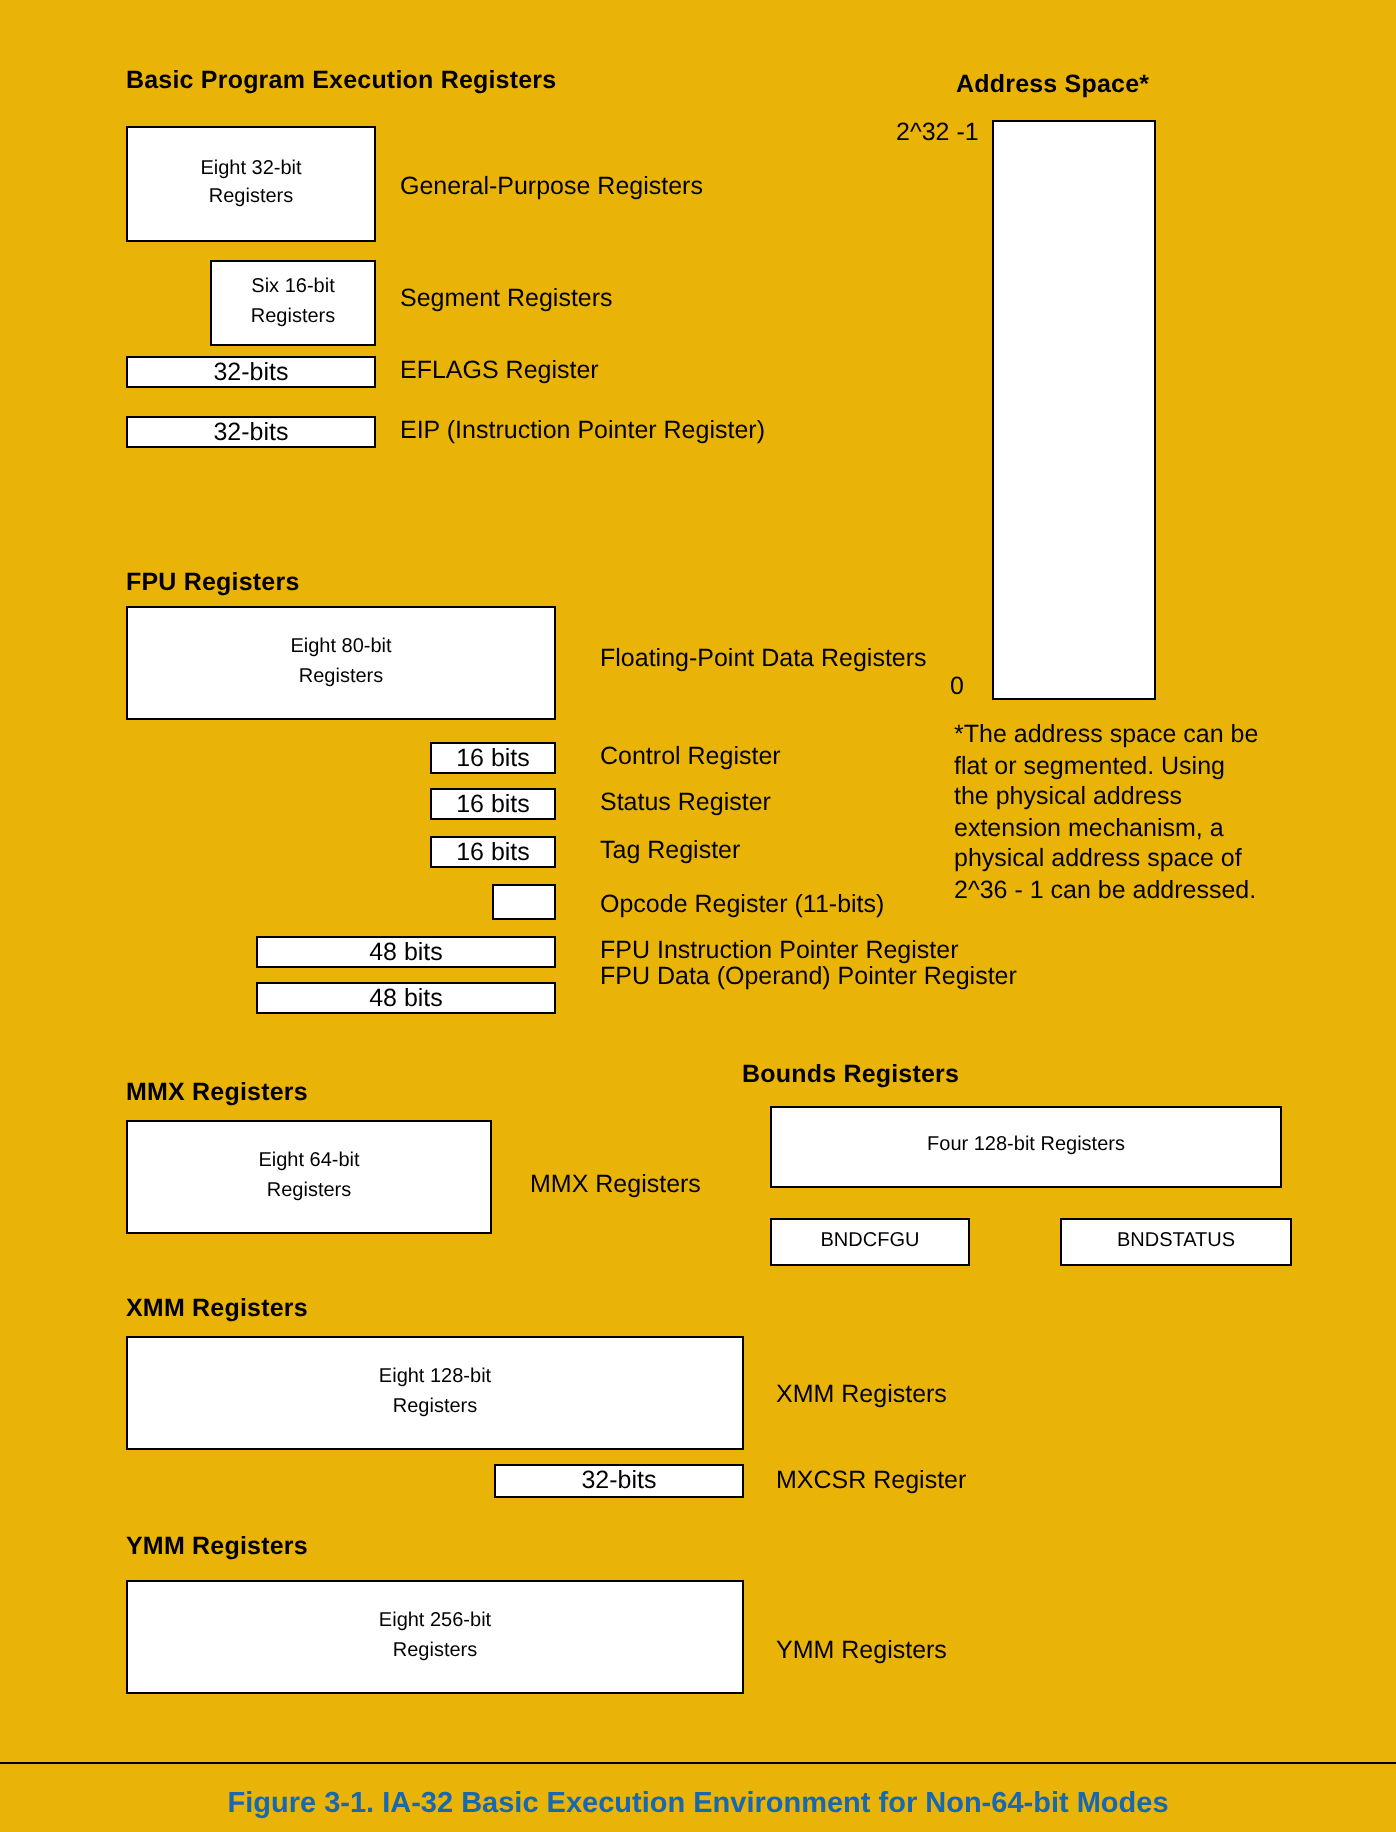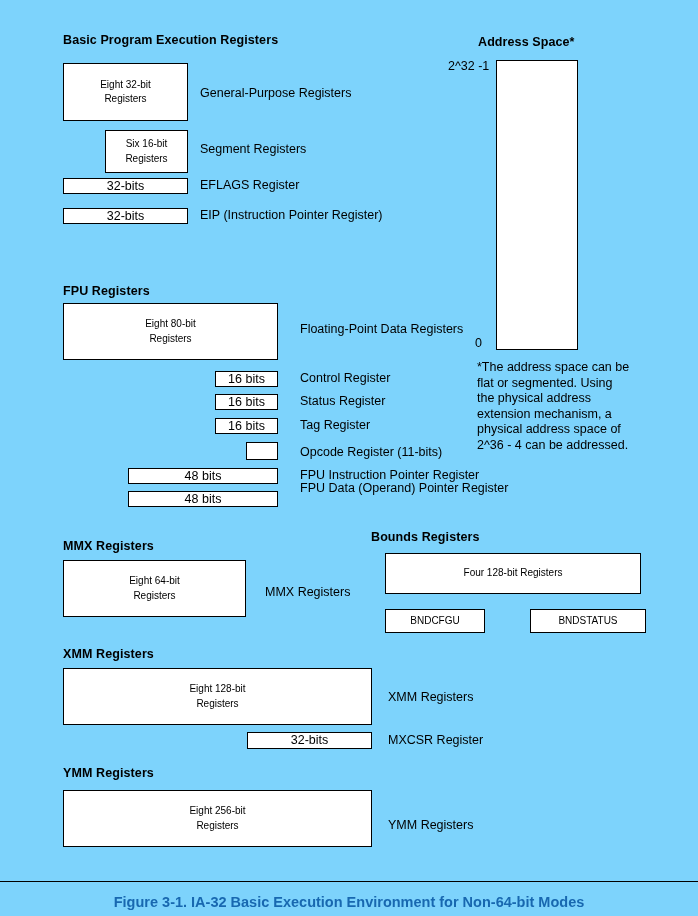--- a/index.html
+++ b/index.html
@@ -8,21 +8,21 @@
     background: #ffffff;
   }
   body {
     font-family: "Liberation Sans", sans-serif;
     color: #000000;
   }
   #page {
     position: relative;
     width: 698px;
     height: 916px;
-    background: #7dd3fc;
+    background: #eab308;
     overflow: hidden;
   }
   .abs { position: absolute; }
 
   
   .grp-title {
     font-size: 12.5px;
     font-weight: bold;
     color: #000;
     white-space: nowrap;
@@ -186,20 +186,20 @@
   <div class="abs box" style="left:496px; top:60px; width:82px; height:290px;"></div>
 
   <div class="abs axis-label" style="left:475px; top:336px;">0</div>
 
   <div class="abs footnote" style="left:477px; top:360px;">
     <span class="hang">*The address space can be</span>
     <span class="hang">flat or segmented. Using</span>
     <span class="hang">the physical address</span>
     <span class="hang">extension mechanism, a</span>
     <span class="hang">physical address space of</span>
-    <span class="hang">2^36 - 4 can be addressed.</span>
+    <span class="hang">2^36 - 1 can be addressed.</span>
   </div>
 
   <hr class="rule abs" style="left:0px; top:881px; width:698px;">
 
   <div class="abs caption" style="left:0px; top:894px;">Figure 3-1.  IA-32 Basic Execution Environment for Non-64-bit Modes</div>
 
 </div>
 
 </body></html>

